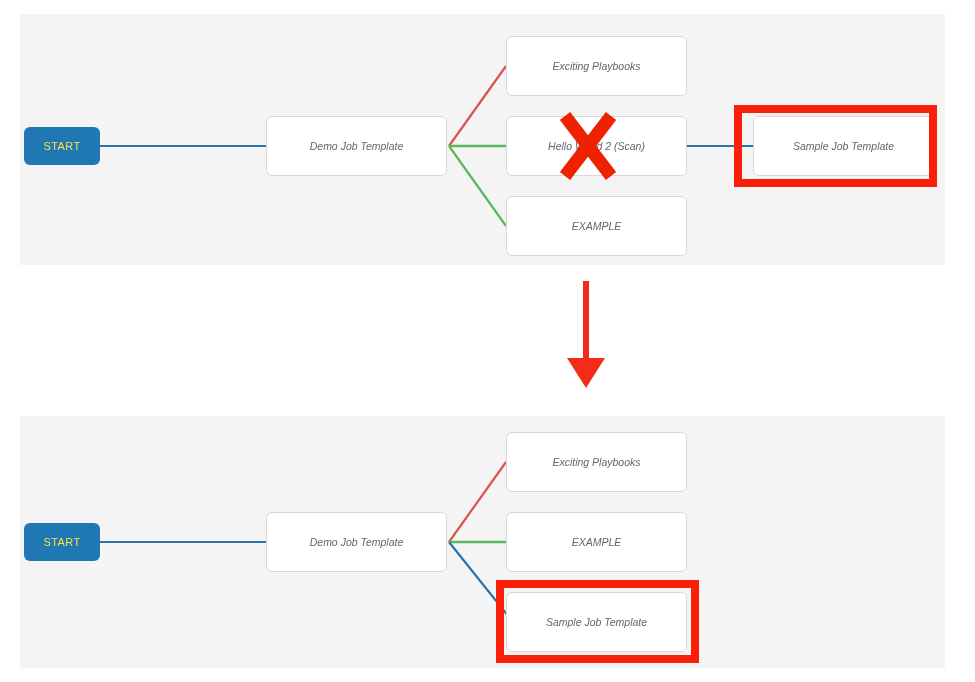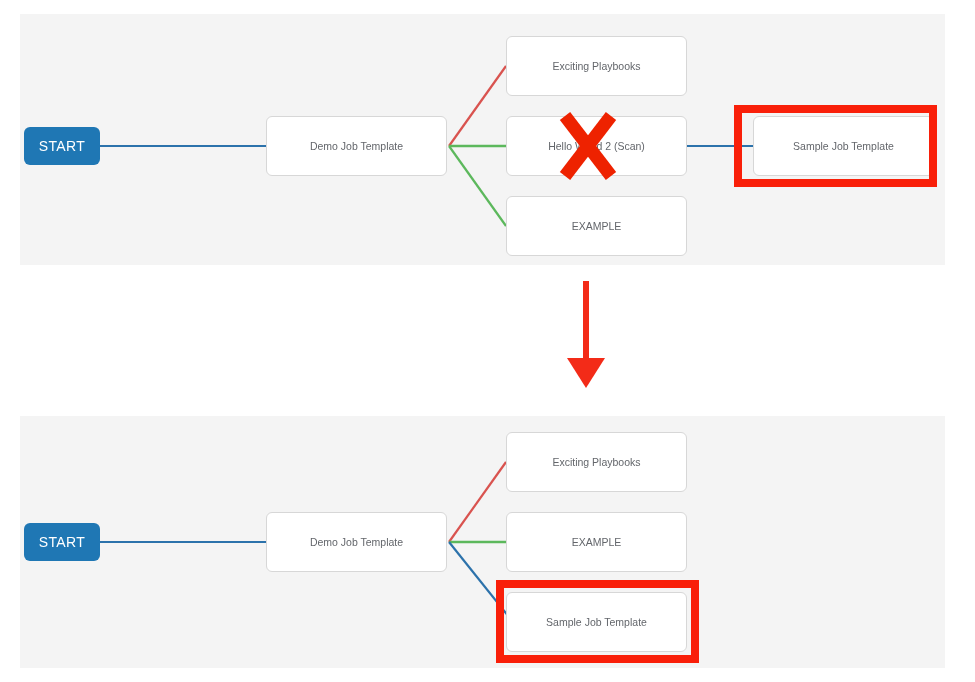--- a/index.html
+++ b/index.html
@@ -52,22 +52,22 @@
     pointer-events: none;
   }
 
   
   .start-node {
     position: absolute;
     width: 76px;
     height: 38px;
     background: #1f77b4;
     border-radius: 6px;
-    color: #ffffff;
-    font-size: 14px;
+    color: #fde047;
+    font-size: 11px;
     display: flex;
     align-items: center;
     justify-content: center;
     letter-spacing: 0.4px;
     box-sizing: border-box;
   }
 
   
   .node {
     position: absolute;
@@ -77,20 +77,21 @@
     border: 1px solid #d7d7d7;
     border-radius: 6px;
     box-sizing: border-box;
     display: flex;
     align-items: center;
     justify-content: center;
     font-size: 10.5px;
     color: #63666b;
     text-align: center;
     line-height: 1.2;
+    font-style: italic;
   }
 
   
   .highlight-box {
     position: absolute;
     border: 8px solid #f91f09;
     box-sizing: border-box;
     background: transparent;
   }
 

